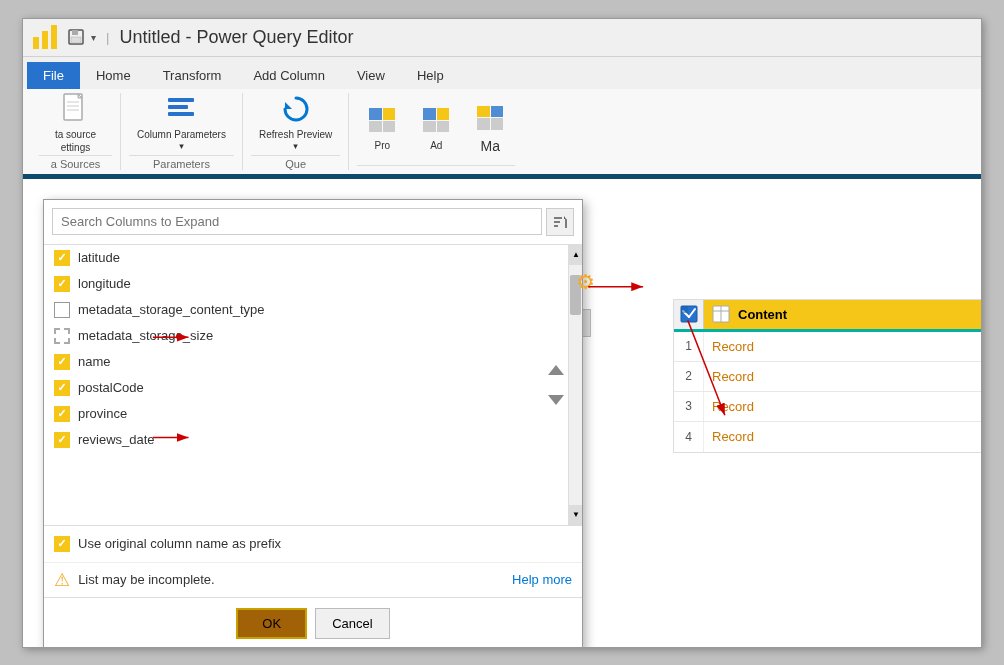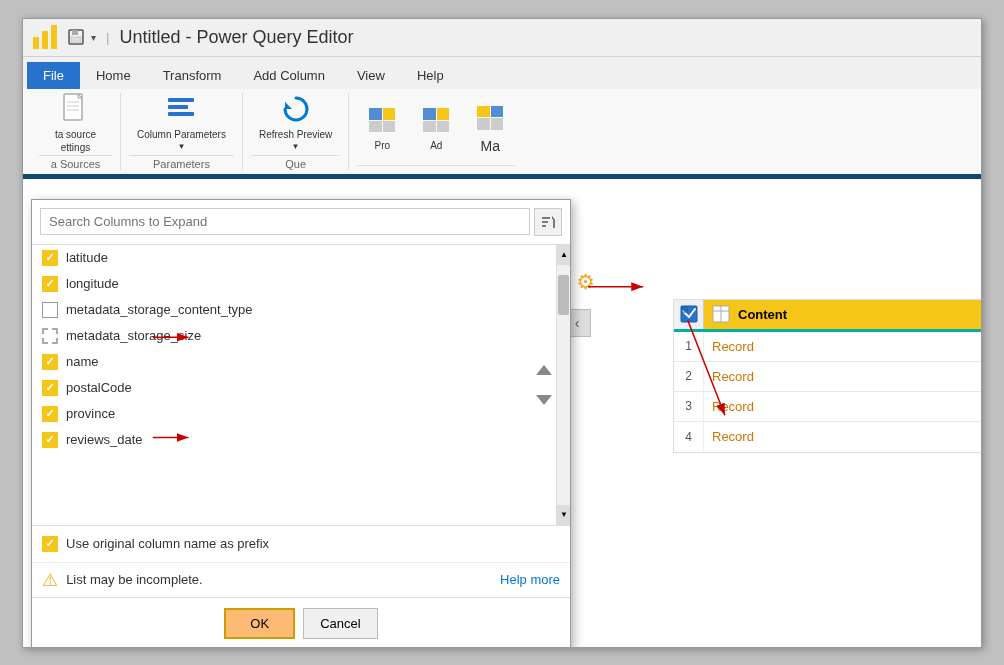--- a/index.html
+++ b/index.html
@@ -224,21 +224,21 @@
     .grid-row-cell {
       flex: 1;
       padding: 0 8px;
       color: #cc7700;
       font-size: 13px;
     }
 
     .expand-dialog {
       position: absolute;
       top: 20px;
-      left: 8px;
+      left: 20px;
       width: 540px;
       background: white;
       border: 1px solid #999;
       box-shadow: 3px 3px 10px rgba(0,0,0,0.3);
       pointer-events: all;
       z-index: 10;
     }
 
     .dialog-search {
       padding: 8px;
@@ -386,21 +386,21 @@
     .dialog-buttons {
       padding: 10px;
       display: flex;
       justify-content: center;
       gap: 8px;
       border-top: 1px solid #ddd;
     }
 
     .btn-ok {
       padding: 6px 24px;
-      background: #fdba74;
+      background: #a16207;
       border: 2px solid #c8a000;
       cursor: pointer;
       font-size: 13px;
       font-weight: normal;
     }
 
     .btn-cancel {
       padding: 6px 16px;
       background: #f0f0f0;
       border: 1px solid #bbb;

